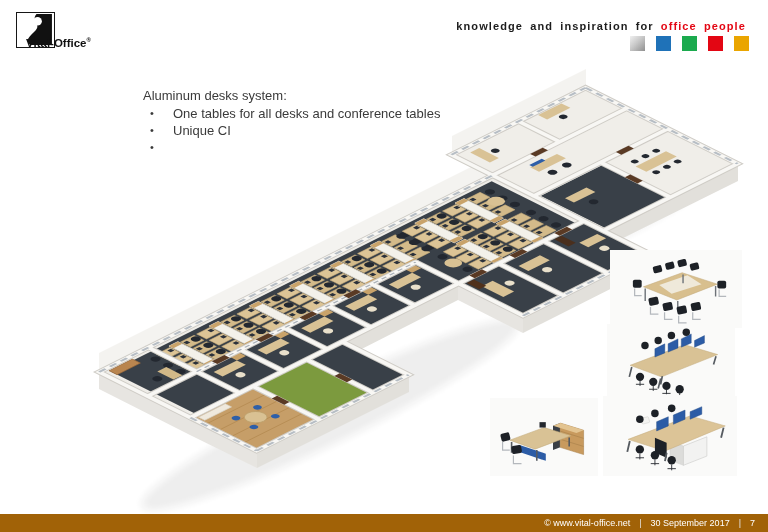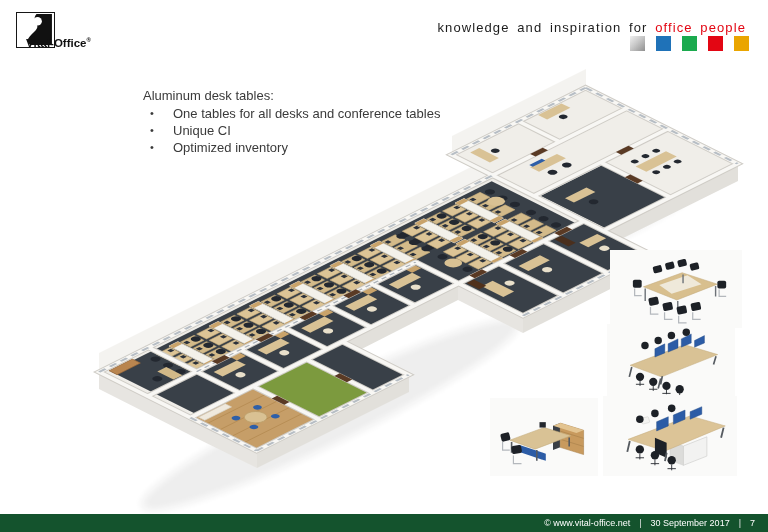--- a/index.html
+++ b/index.html
@@ -5,41 +5,41 @@
   html,body{margin:0;padding:0;background:#ffffff;}
   .slide{position:relative;width:768px;height:532px;background:#ffffff;overflow:hidden;
          font-family:"Liberation Sans", sans-serif;}
   
   .logo-box{position:absolute;left:16px;top:12px;width:39px;height:36px;background:#fff;
             border:1.5px solid #161616;box-sizing:border-box;}
   .logo-box svg{display:block;width:100%;height:100%;}
   .brand-name{position:absolute;left:26px;top:37px;font-size:11.5px;font-weight:bold;color:#111;}
   .brand-name sup{font-size:6px;}
   
-  .tagline{position:absolute;top:20px;right:22px;font-size:13px;font-weight:normal;
+  .tagline{position:absolute;top:20px;right:22px;font-size:11px;font-weight:bold;
            letter-spacing:1.1px;word-spacing:3px;color:#1c1c1c;white-space:nowrap;}
   .tagline .hl{color:#e30613;}
   .squares{position:absolute;top:36px;right:19px;display:flex;gap:11px;}
   .squares span{width:15px;height:15px;display:block;}
   .sq-silver{background:linear-gradient(135deg,#f0f0f0 0%,#c9c9c9 45%,#8f8f8f 100%);}
   .sq-blue{background:#1f72b8;}
   .sq-green{background:#1baa4e;}
   .sq-red{background:#e30613;}
   .sq-gold{background:#eaa500;}
   
   .textblock{position:absolute;left:143px;top:87px;color:#3a3a3a;font-size:13px;line-height:17px;z-index:5;}
   .textblock .title{margin-bottom:1px;}
   .b-row{display:flex;}
   .b-dot{width:10px;margin-left:7px;margin-right:13px;font-size:11px;}
   
   .planwrap{position:absolute;left:0;top:0;width:768px;height:532px;z-index:1;pointer-events:none;}
   .render{position:absolute;z-index:2;background:#fafaf9;}
   .render svg{display:block;width:100%;height:100%;}
   
-  .footer{position:absolute;left:0;bottom:0;width:768px;height:18px;background:#14532d;
+  .footer{position:absolute;left:0;bottom:0;width:768px;height:18px;background:#a16207;
           display:flex;align-items:center;justify-content:flex-end;padding-right:13px;
           box-sizing:border-box;color:#fff;font-size:9px;z-index:6;}
   .footer .sep{margin:0 9px;color:#e6e6e6;}
 </style>
 </head>
 <body>
 
 <div class="slide">
 
   <div class="planwrap">
@@ -238,32 +238,31 @@
   </div>
   <div class="squares">
     <span class="sq-silver"></span>
     <span class="sq-blue"></span>
     <span class="sq-green"></span>
     <span class="sq-red"></span>
     <span class="sq-gold"></span>
   </div>
 
   <div class="textblock">
-    <div class="title">Aluminum desk tables:</div>
+    <div class="title">Aluminum desks system:</div>
     <div class="b-row">
       <span class="b-dot">•</span>
       <span>One tables for all desks and conference tables</span>
     </div>
     <div class="b-row">
       <span class="b-dot">•</span>
       <span>Unique CI</span>
     </div>
     <div class="b-row">
       <span class="b-dot">•</span>
-      <span>Optimized inventory</span>
     </div>
   </div>
 
   <div class="render" style="left:610px;top:250px;width:132px;height:78px;">
     <svg viewBox="0 0 150 85">
       <polygon points="38,40 82,24 122,37 76,55" fill="#d8bf8e" stroke="#c2a979" stroke-width="0.6"></polygon>
       <polygon points="56,38 88,27 104,37 70,48" fill="#efe9da"></polygon>
       <path d="M40,42 V56 M120,39 V51 M77,56 V68 M83,26 V36" stroke="#6d7278" stroke-width="1.6"></path>
       <g fill="#1d2127">
         <rect x="49" y="16" width="10" height="8" rx="2" transform="rotate(-14 54 20)"></rect>

